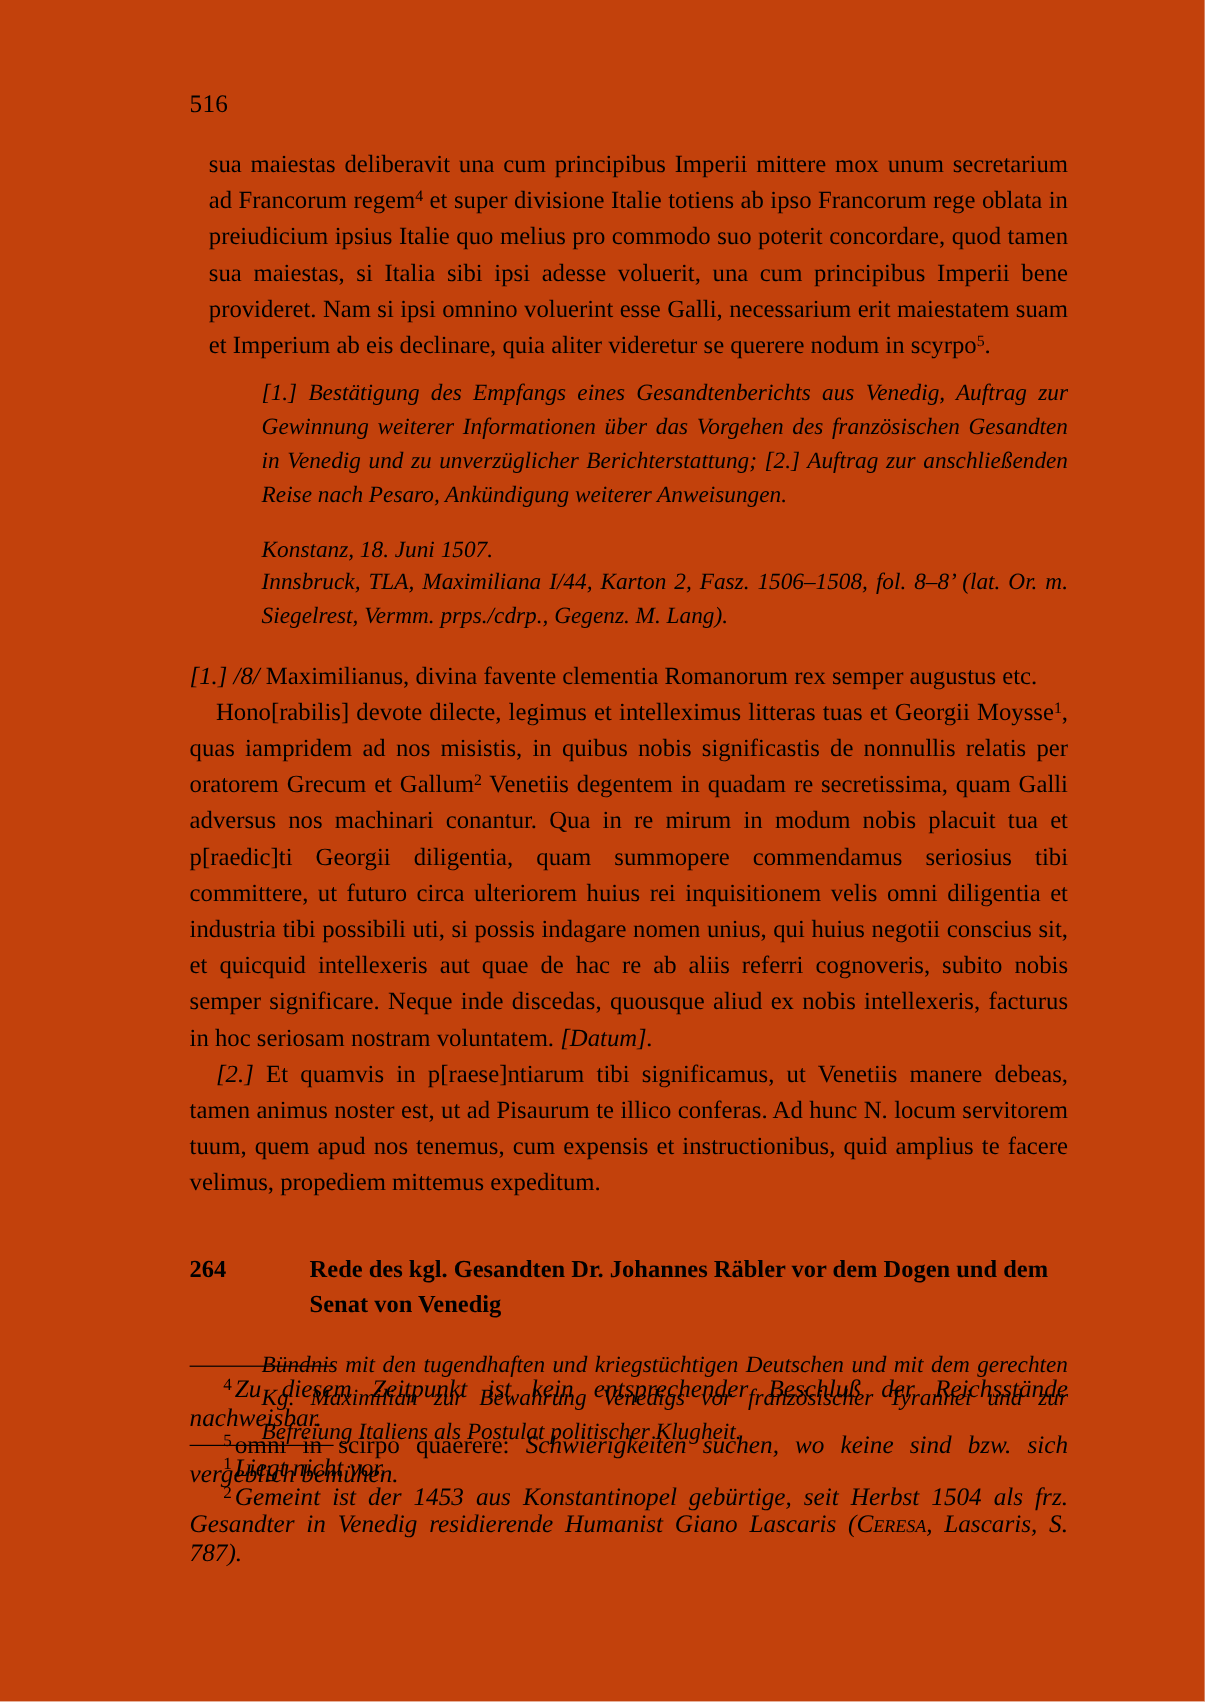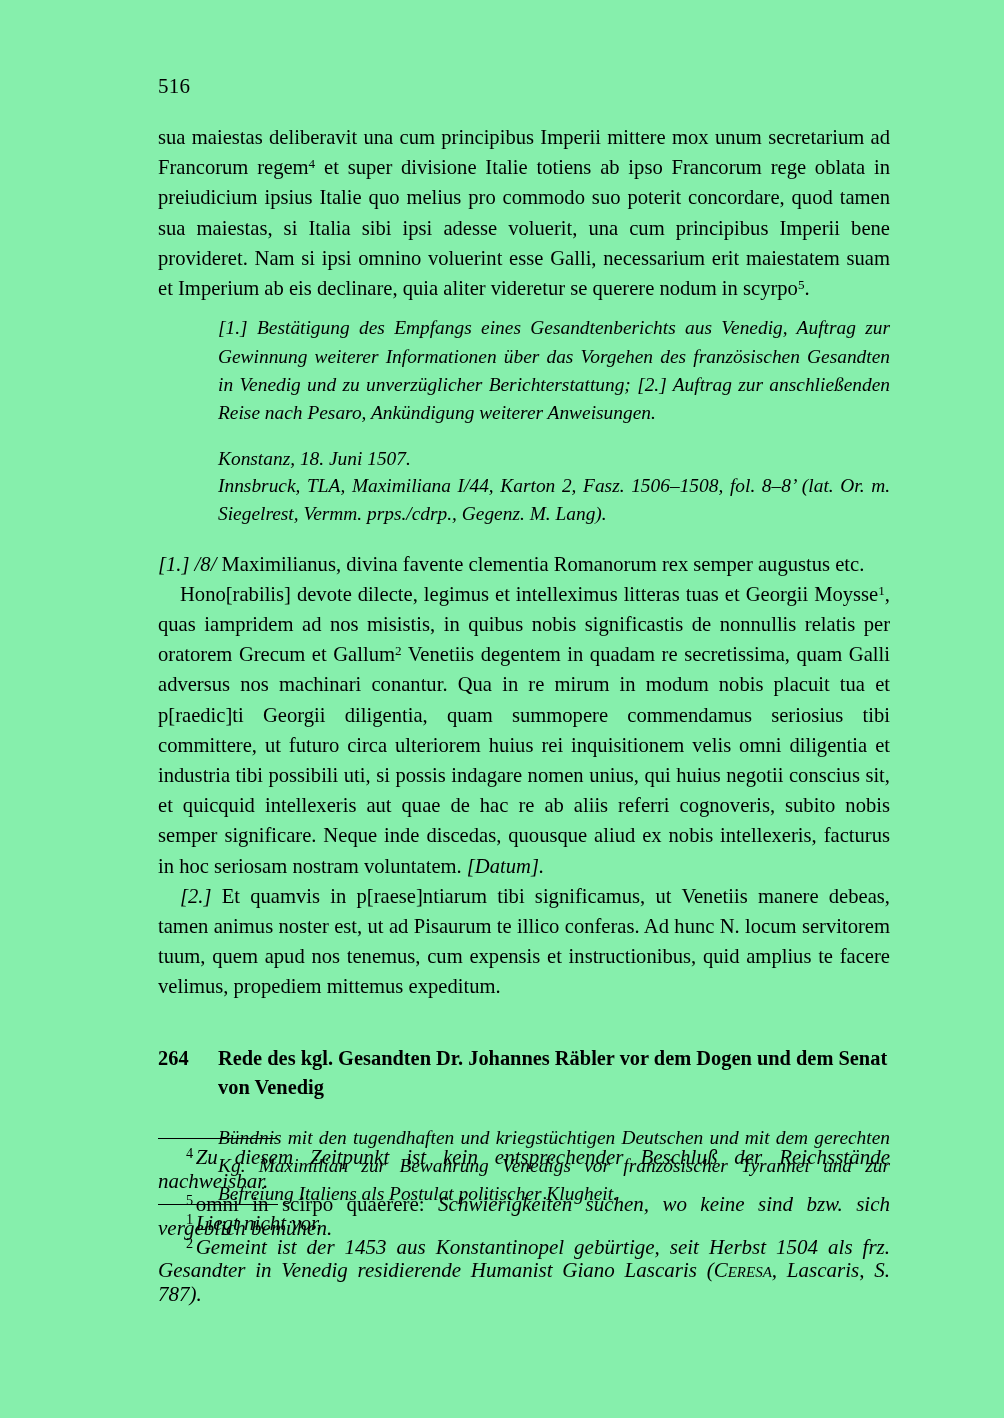--- a/index.html
+++ b/index.html
@@ -8,21 +8,21 @@
     background: #ffffff;
   }
   body {
     font-family: "Liberation Serif", "DejaVu Serif", serif;
     color: #000000;
   }
   .page {
     position: relative;
     width: 1004px;
     height: 1418px;
-    background: #86efac;
+    background: #c2410c;
     overflow: hidden;
   }
   .content {
     position: absolute;
     left: 158px;
     top: 74px;
     width: 732px;
   }
 
   
@@ -49,20 +49,21 @@
   p {
     margin: 0;
     font-size: 20.6px;
     line-height: 30.2px;
     text-align: justify;
     text-justify: inter-word;
     hyphens: manual;
   }
   .body-block {
     margin-top: 14px;
+    margin-left: 16px;
   }
   .indent {
     text-indent: 22px;
   }
   sup {
     font-size: 0.64em;
     vertical-align: 0.42em;
     line-height: 0;
   }
   i, .it {
@@ -77,21 +78,21 @@
     line-height: 29px;
   }
   .section-head .num {
     width: 60px;
     flex: 0 0 60px;
   }
   .section-head .title {
     flex: 1;
   }
   .head-263 { margin-top: 33px; margin-bottom: 0; }
-  .head-264 { margin-top: 42px; }
+  .head-264 { margin-top: 42px; gap: 40px; }
 
   
   .regest {
     margin-left: 60px;
     width: 672px;
     font-style: italic;
     font-size: 19.4px;
     line-height: 28.4px;
     text-align: justify;
   }

